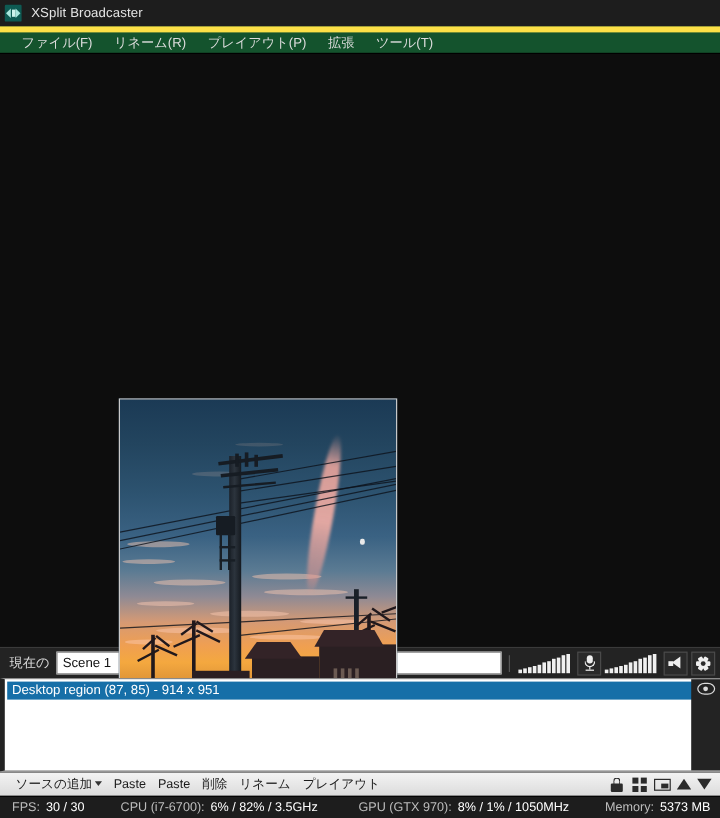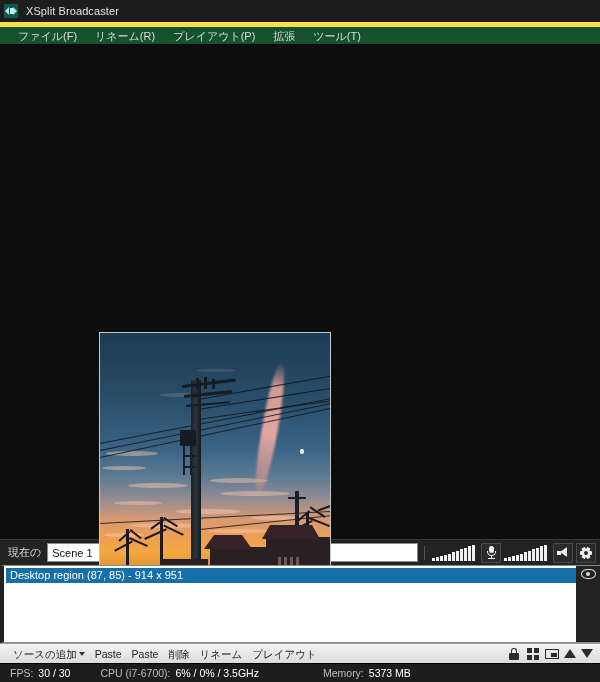--- a/index.html
+++ b/index.html
@@ -642,23 +642,27 @@
   </div>
 
   <div class="statusbar">
     <div class="st-grp">
       <span class="st-k">FPS:</span>
       <span class="st-v">30 / 30</span>
     </div>
     <span class="sp-30"></span>
     <div class="st-grp">
       <span class="st-k">CPU (i7-6700):</span>
-      <span class="st-v">6% / 0% / 3.5GHz</span>
+      <span class="st-v">6% / 82% / 3.5GHz</span>
     </div>
     <span class="sp-34"></span>
+    <div class="st-grp">
+      <span class="st-k">GPU (GTX 970):</span>
+      <span class="st-v">8% / 1% / 1050MHz</span>
+    </div>
     <span class="sp-30"></span>
     <div class="st-grp">
       <span class="st-k">Memory:</span>
       <span class="st-v">5373 MB</span>
     </div>
   </div>
 
 </div>
 
 </body></html>

